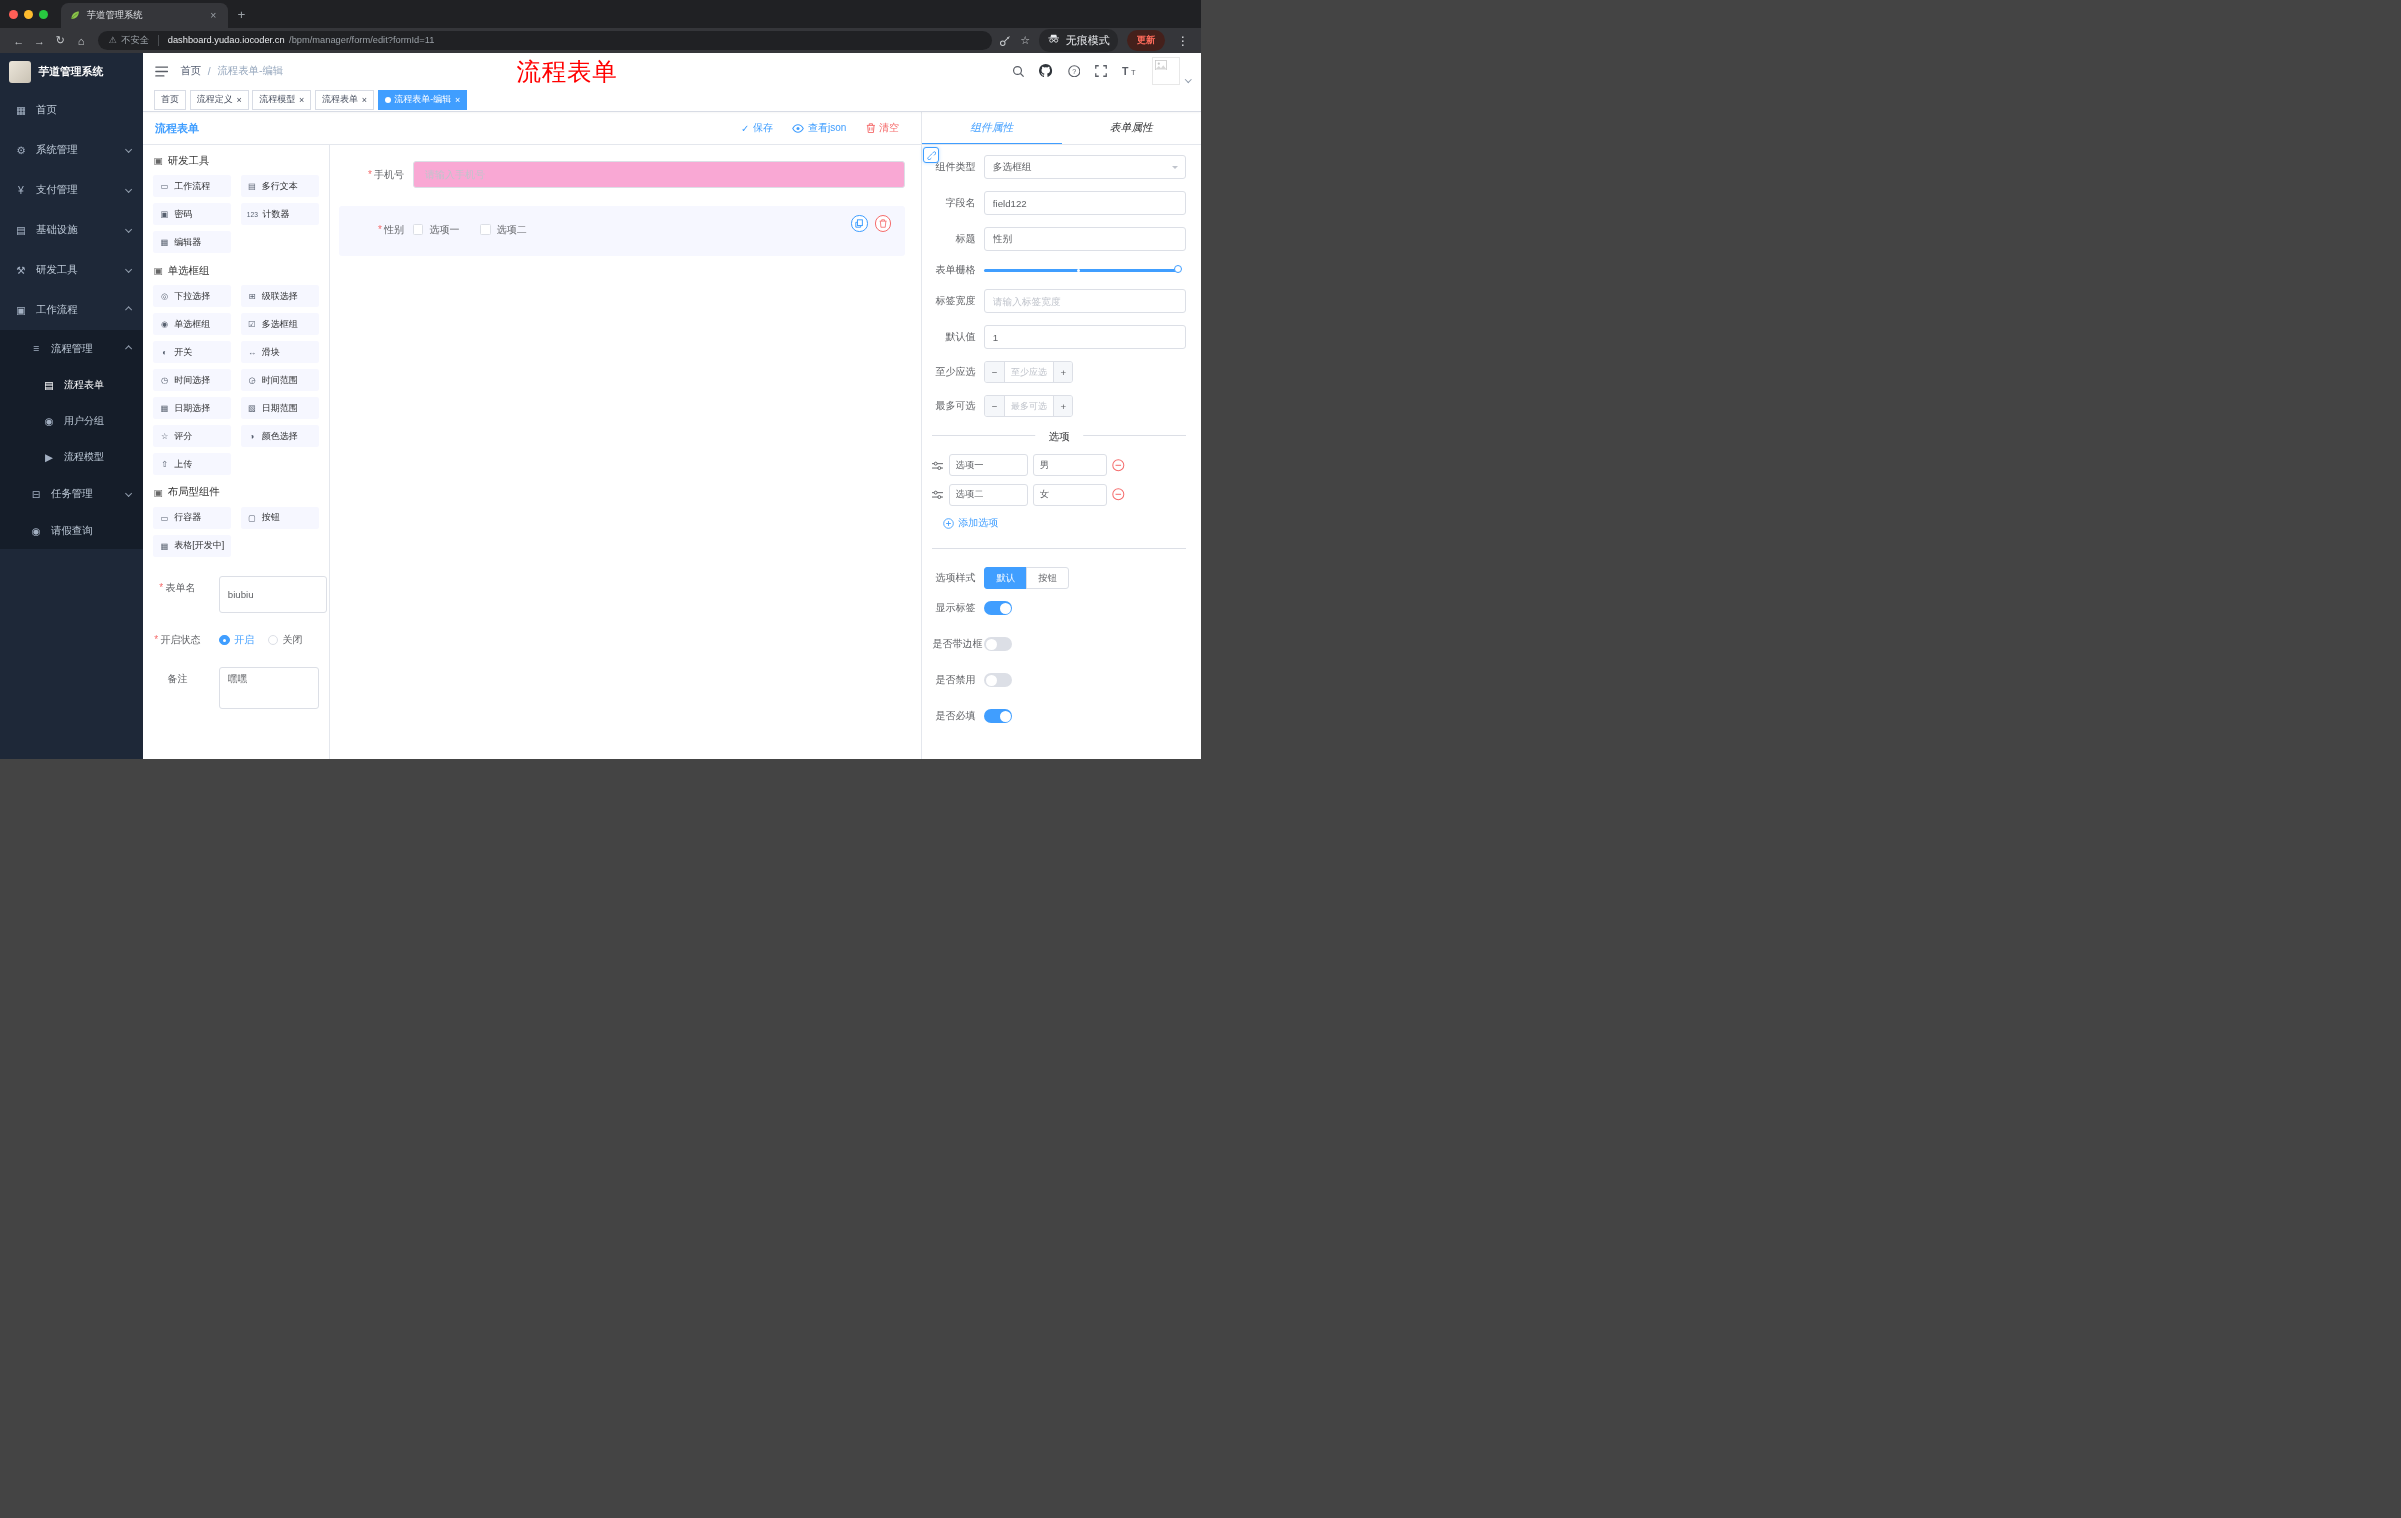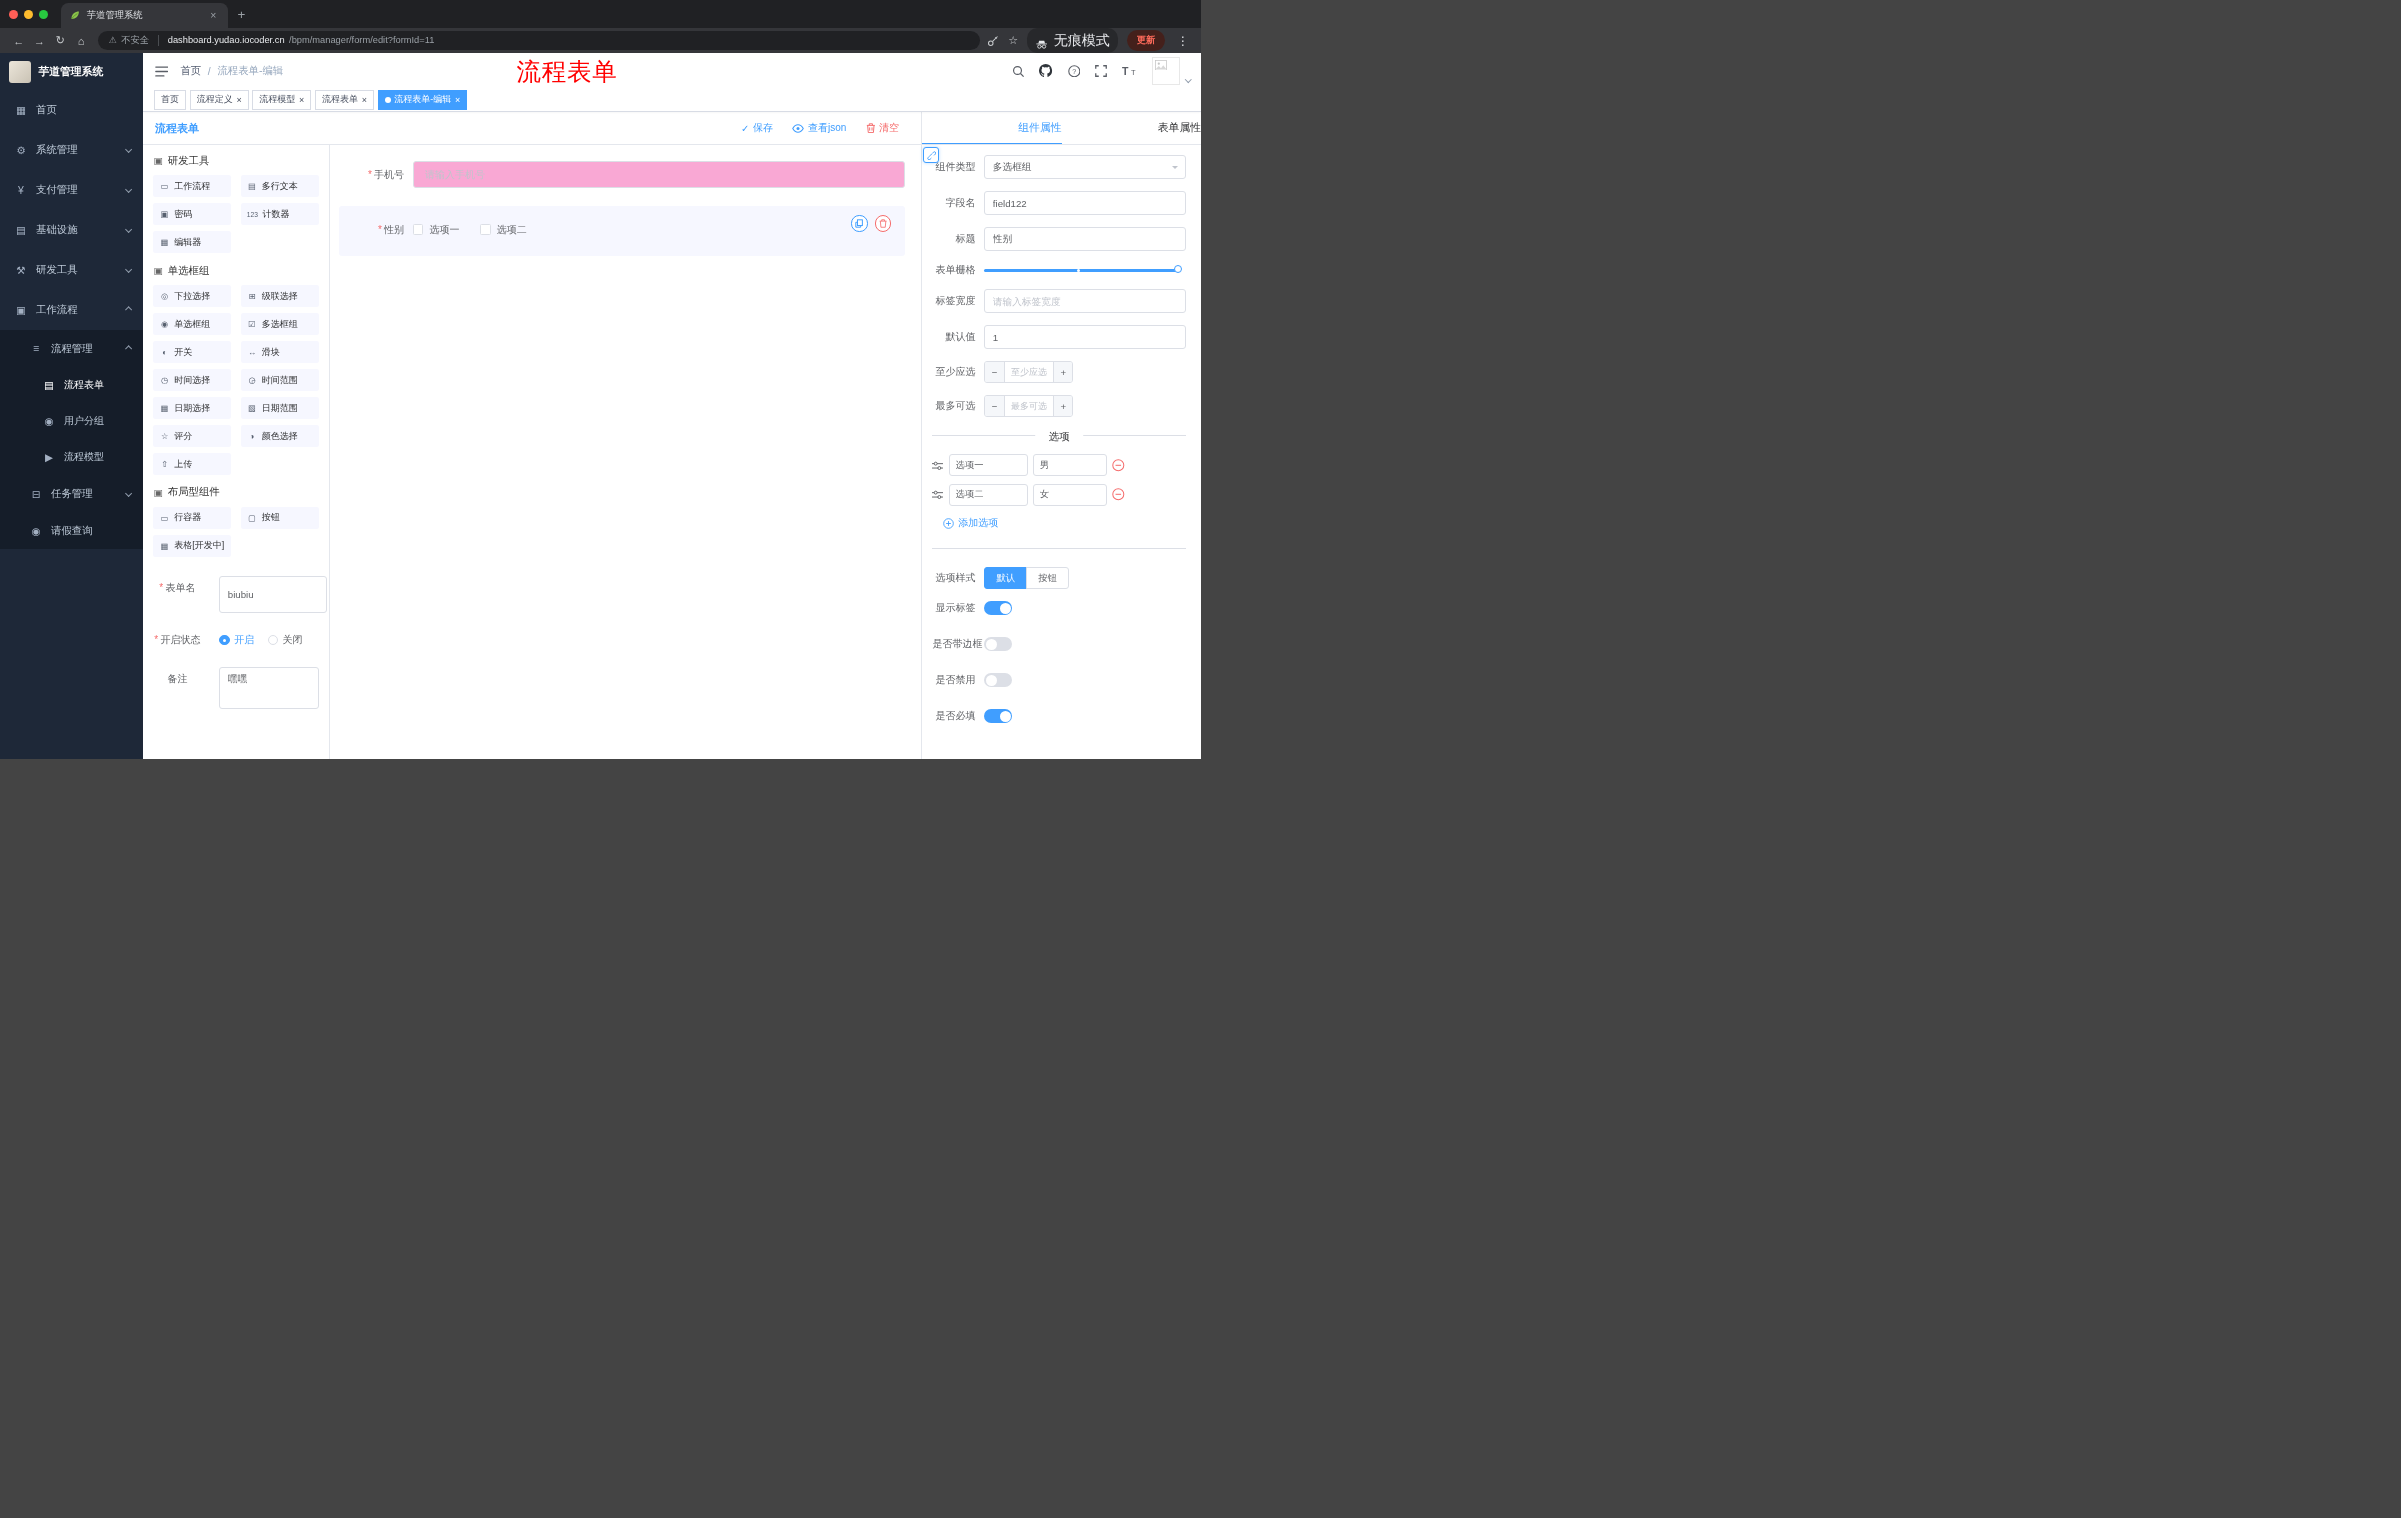--- a/index.html
+++ b/index.html
@@ -15,21 +15,21 @@
   .tab-close{margin-left:auto;color:#9aa0a6;font-size:10.4px;width:12px;text-align:center;}
   .newtab{color:#9aa0a6;font-size:13.4px;padding:0 0 6px 9px;}
   .addrbar{height:25px;background:#35363a;display:flex;align-items:center;padding:0 9px;gap:1.5px;}
   .navbtn{color:#c6c9cc;font-size:11px;width:19.3px;text-align:center;}
   .urlpill{flex:1;height:19.3px;background:#202124;border-radius:9.7px;margin:0 6px;display:flex;align-items:center;padding:0 10.4px;font-size:9.3px;color:#9aa0a6;gap:4.5px;min-width:0;}
   .warn{font-size:9px;color:#9aa0a6}
   .pill-div{width:0.7px;height:10.4px;background:#4a4d51;margin:0 4.5px;}
   .host{color:#e8eaed}.path{color:#9aa0a6}
   .addr-right{display:flex;gap:9px;align-items:center;}
   .staricon{color:#c6c9cc;font-size:11px;}
-  .incog{display:flex;align-items:flex-end;gap:5.2px;background:#27282b;border-radius:10.4px;padding:3.7px 8.2px;color:#e8eaed;font-size:14px;}
+  .incog{display:flex;align-items:flex-start;gap:5.2px;background:#27282b;border-radius:10.4px;padding:3.7px 8.2px;color:#e8eaed;font-size:11px;}
   .update{background:#44201b;color:#ff6b5b;border-radius:10.4px;padding:3.7px 9.7px;font-size:9.3px;font-weight:bold;}
   .dots{color:#dfe1e5;font-size:12px;padding:0 3px;}
 
   
   .app{display:flex;height:706px;}
   .sidebar{width:143px;background:#1e2838;flex-shrink:0;font-size:10.4px;color:#bfcbd9;overflow:hidden;}
   .brand{height:37px;display:flex;align-items:center;gap:7.4px;padding:0 9px;}
   .brand-avatar{width:22px;height:22px;border-radius:3px;background:linear-gradient(135deg,#ece6da,#c9c2b4);flex-shrink:0;}
   .brand-title{color:#fff;font-size:10.8px;font-weight:bold;white-space:nowrap;}
   .mi{height:40px;display:flex;align-items:center;gap:9px;padding:0 12px 0 15px;cursor:pointer;white-space:nowrap;}
@@ -101,21 +101,21 @@
   .cb{display:flex;align-items:center;gap:6px;font-size:10px;color:#606266;cursor:pointer;}
   .cbbox{width:10.4px;height:10.4px;border:0.7px solid #dcdfe6;border-radius:1.5px;background:#fff;flex-shrink:0;}
   .w-actions{position:absolute;top:9px;right:13.4px;display:flex;gap:7.4px;}
   .wbtn{width:16.3px;height:16.3px;border-radius:50%;background:#fff;display:flex;align-items:center;justify-content:center;cursor:pointer;}
   .wbtn.copy{border:0.7px solid #409eff;}
   .wbtn.del{border:0.7px solid #f56c6c;}
 
   
   .props{width:279px;flex-shrink:0;display:flex;flex-direction:column;position:relative;background:#fff;}
   .ptabs{height:33px;display:flex;border-bottom:0.7px solid #e4e7ed;flex-shrink:0;}
-  .ptab{flex:1;text-align:right;line-height:31px;font-size:10.8px;color:#303133;cursor:pointer;}
+  .ptab{flex:1;text-align:center;line-height:31px;font-size:10.8px;color:#303133;cursor:pointer;font-style:italic;}
   .ptab.active{color:#409eff;border-bottom:1.5px solid #409eff;font-weight:500;}
   .linkbadge{position:absolute;left:0.7px;top:35px;width:16.3px;height:16.3px;background:#fff;border:0.7px solid #409eff;border-radius:3px;display:flex;align-items:center;justify-content:center;box-shadow:0 0 3.7px rgba(64,158,255,.35);z-index:3;}
   .pbody{flex:1;padding:10.4px 15px 0 10.4px;overflow:hidden;}
   .prow{display:flex;align-items:center;margin-bottom:12px;}
   .plabel{width:52px;text-align:right;padding-right:9px;font-size:10px;color:#606266;flex-shrink:0;white-space:nowrap;}
   .pctrl{flex:1;display:flex;align-items:center;min-width:0;}
   .pinp{width:100%;height:24px;border:0.7px solid #dcdfe6;border-radius:3px;padding:0 7.4px;font-size:9.7px;color:#606266;outline:none;font-family:inherit;background:#fff;}
   .pinp::placeholder{color:#c0c4cc;}
   .psel{width:100%;height:24px;border:0.7px solid #dcdfe6;border-radius:3px;padding:0 7.4px;font-size:9.7px;color:#606266;display:flex;align-items:center;justify-content:space-between;background:#fff;cursor:pointer;}
   .caret{width:0;height:0;border-left:3px solid transparent;border-right:3px solid transparent;border-top:3.7px solid #c0c4cc;}

